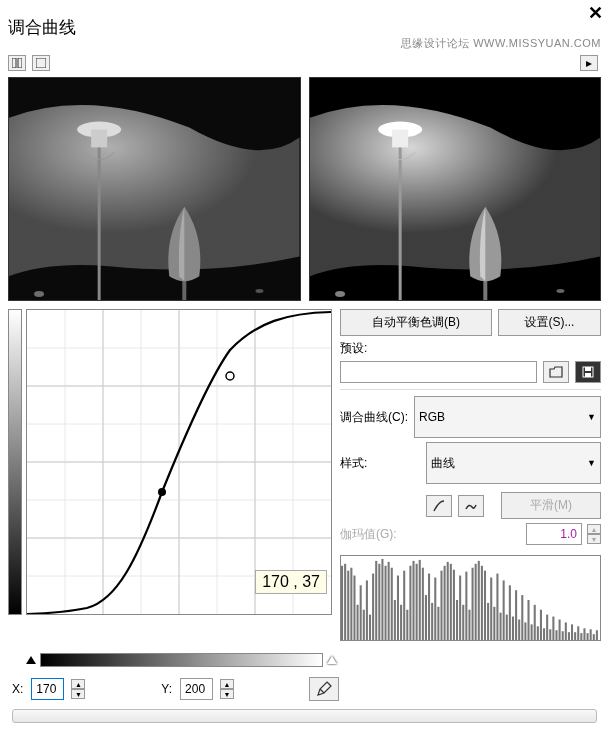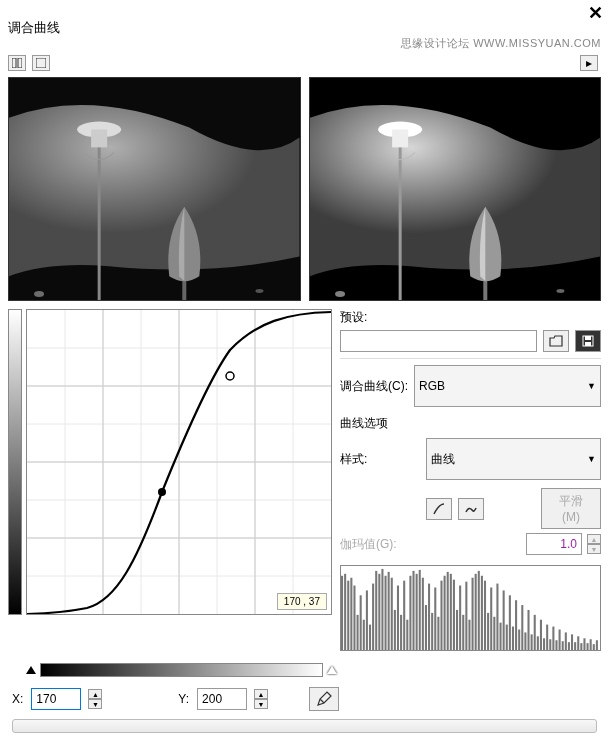--- a/index.html
+++ b/index.html
@@ -1,47 +1,47 @@
 <!DOCTYPE html>
 <html><head>
 <meta charset="utf-8">
 <style>
 * { box-sizing: border-box; margin: 0; padding: 0; font-family: "Microsoft YaHei", sans-serif; font-size: 12px; }
 body { background: #fff; width: 609px; height: 741px; position: relative; overflow: hidden; }
 .titlebar { display: flex; align-items: center; justify-content: space-between; padding: 4px 8px 2px 8px; }
-.title { font-size: 13px; }
+.title { font-size: 17px; }
 .watermark { font-size: 11px; color: #888; letter-spacing: 0.5px; margin-top: 32px; }
 .close-x { position: absolute; right: 6px; top: 2px; font-size: 18px; font-weight: bold; }
 .toolbar { display: flex; align-items: center; justify-content: space-between; padding: 2px 8px 6px 8px; }
 .tbtn { width: 18px; height: 16px; border: 1px solid #999; background: #f0f0f0; display: inline-flex; align-items: center; justify-content: center; margin-right: 3px; cursor: pointer; }
 .tbtn svg { width: 10px; height: 10px; }
 .previews { display: flex; gap: 8px; padding: 0 8px; }
 .preview { border: 1px solid #333; background: #000; height: 224px; flex: 1; position: relative; overflow: hidden; }
 .main { display: flex; padding: 8px; gap: 8px; }
 .left-col { display: flex; gap: 4px; }
 .vgrad { width: 14px; height: 306px; border: 1px solid #888; background: linear-gradient(to bottom, #fff, #000); }
 .curve-box { border: 1px solid #888; width: 306px; height: 306px; position: relative; background: #fff; }
-.tooltip { position: absolute; right: 4px; bottom: 4px; border: 1px solid #aaa; background: #fefee8; padding: 2px 6px; font-size: 10px; }
+.tooltip { position: absolute; right: 4px; bottom: 20px; border: 1px solid #aaa; background: #fefee8; padding: 2px 6px; font-size: 16px; }
 .right-col { flex: 1; display: flex; flex-direction: column; gap: 4px; }
 .btn { border: 1px solid #999; background: #f0f0f0; padding: 4px 10px; cursor: pointer; text-align: center; }
 .row { display: flex; align-items: center; gap: 6px; }
 .label { white-space: nowrap; }
 .input-flat { border: 1px solid #999; padding: 3px 4px; flex: 1; background: #fff; height: 22px; }
 .select { border: 1px solid #999; background: #f4f4f4; padding: 20px 4px; flex: 1; display: flex; justify-content: space-between; align-items: center; height: 22px; cursor: pointer; }
 .select .arrow { font-size: 9px; }
 .checkbox { width: 13px; height: 13px; border: 1px solid #888; background: #fff; display: inline-block; }
 .small-icon-btn { width: 26px; height: 22px; border: 1px solid #999; background: #f0f0f0; display: flex; align-items: center; justify-content: center; cursor: pointer; }
 .disabled { color: #aaa; }
 .histo { border: 1px solid #888; height: 86px; background: #fff; position: relative; overflow: hidden; margin-top: 6px; }
 .hgrad-row { display: flex; align-items: center; gap: 4px; padding: 4px 8px; }
 .hgrad { height: 14px; border: 1px solid #888; background: linear-gradient(to right, #000, #fff); flex: 1; }
 .tri { width: 0; height: 0; border-left: 5px solid transparent; border-right: 5px solid transparent; border-bottom: 8px solid #000; }
 .tri.white { border-bottom-color: #fff; filter: drop-shadow(0 0 1px #000); }
 .xy-row { display: flex; align-items: center; gap: 8px; padding: 6px 12px; }
-.num-input { border: 1px solid #0078d7; padding: 3px 4px; width: 50px; text-align: left; background: #fff; }
+.num-input { border: 1px solid #0078d7; padding: 3px 4px; width: 33px; text-align: left; background: #fff; }
 .spinner { display: flex; flex-direction: column; margin-left: -1px; }
 .spin { width: 14px; height: 10px; border: 1px solid #999; background: #f0f0f0; display: flex; align-items: center; justify-content: center; font-size: 7px; cursor: pointer; }
 .progress { margin: 2px 12px 8px 12px; height: 14px; border: 1px solid #bbb; border-radius: 3px; background: linear-gradient(to bottom, #f8f8f8, #e8e8e8); }
 .sep { height: 1px; background: #ddd; margin: 2px 0; }
 </style>
 </head>
 <body>
 
 <div class="titlebar">
   <span class="title">调合曲线</span>
@@ -142,20 +142,24 @@
         </g>
         <path d="M 0 304 C 30 303 50 300 60 298 C 90 290 110 250 135 182 C 160 120 185 65 203 40 C 230 12 260 3 304 2" fill="none" stroke="#000" stroke-width="2.2"></path>
         <circle cx="135" cy="182" r="4" fill="#000"></circle>
         <circle cx="203" cy="66" r="4" fill="#fff" stroke="#000" stroke-width="1.5"></circle>
       </svg>
       <div class="tooltip">170 , 37</div>
     </div>
   </div>
 
   <div class="right-col">
+    <div class="row">
+      <div class="btn" style="flex:1.6">自动平衡色调(B)</div>
+      <div class="btn" style="flex:1">设置(S)...</div>
+    </div>
     <div class="label">预设:</div>
     <div class="row">
       <input class="input-flat" value="" style="">
       <div class="small-icon-btn">
           <svg width="14" height="12" viewBox="0 0 14 12">
             <path d="M1 3 L5 3 L6 1 L13 1 L13 11 L1 11 Z" fill="none" stroke="#333" stroke-width="1.2"></path>
           </svg>
         </div>
       <div class="small-icon-btn" style="background:#333">
           <svg width="12" height="12" viewBox="0 0 12 12">
@@ -166,42 +170,41 @@
         </div>
     </div>
     <div class="sep"></div>
     <div class="row">
       <span class="label">调合曲线(C):</span>
       <div class="select">
           <span>RGB</span>
           <span class="arrow">▼</span>
         </div>
     </div>
-    <div class="label" style="margin:4px 0 2px 0">曲线选项</div>
     <div class="row">
       <span class="label" style="width:80px">样式:</span>
       <div class="select">
           <span>曲线</span>
           <span class="arrow">▼</span>
         </div>
     </div>
     <div class="row" style="margin-top:4px">
       <span style="width:80px"></span>
       <div class="small-icon-btn">
           <svg width="14" height="14" viewBox="0 0 14 14">
             <path d="M2 12 Q 7 2 12 2" fill="none" stroke="#333" stroke-width="1.5"></path>
           </svg>
         </div>
       <div class="small-icon-btn">
           <svg width="14" height="14" viewBox="0 0 14 14">
             <path d="M2 10 Q 5 4 8 8 Q 10 11 12 6" fill="none" stroke="#333" stroke-width="1.5"></path>
           </svg>
         </div>
       <div style="flex:1"></div>
-      <div class="btn disabled" style="width:60px">平滑(M)</div>
+      <div class="btn disabled" style="width:100px">平滑(M)</div>
     </div>
     <div class="row disabled" style="">
       <span class="label" style="width:80px">伽玛值(G):</span>
       <div style="flex:1"></div>
       <input class="input-flat disabled" style="width: 56px; flex: 0 0 auto; text-align: right; color: #a21caf;" disabled="" value="1.0">
       <div class="spinner">
           <div class="spin">▲</div>
           <div class="spin">▼</div>
         </div>
     </div>

